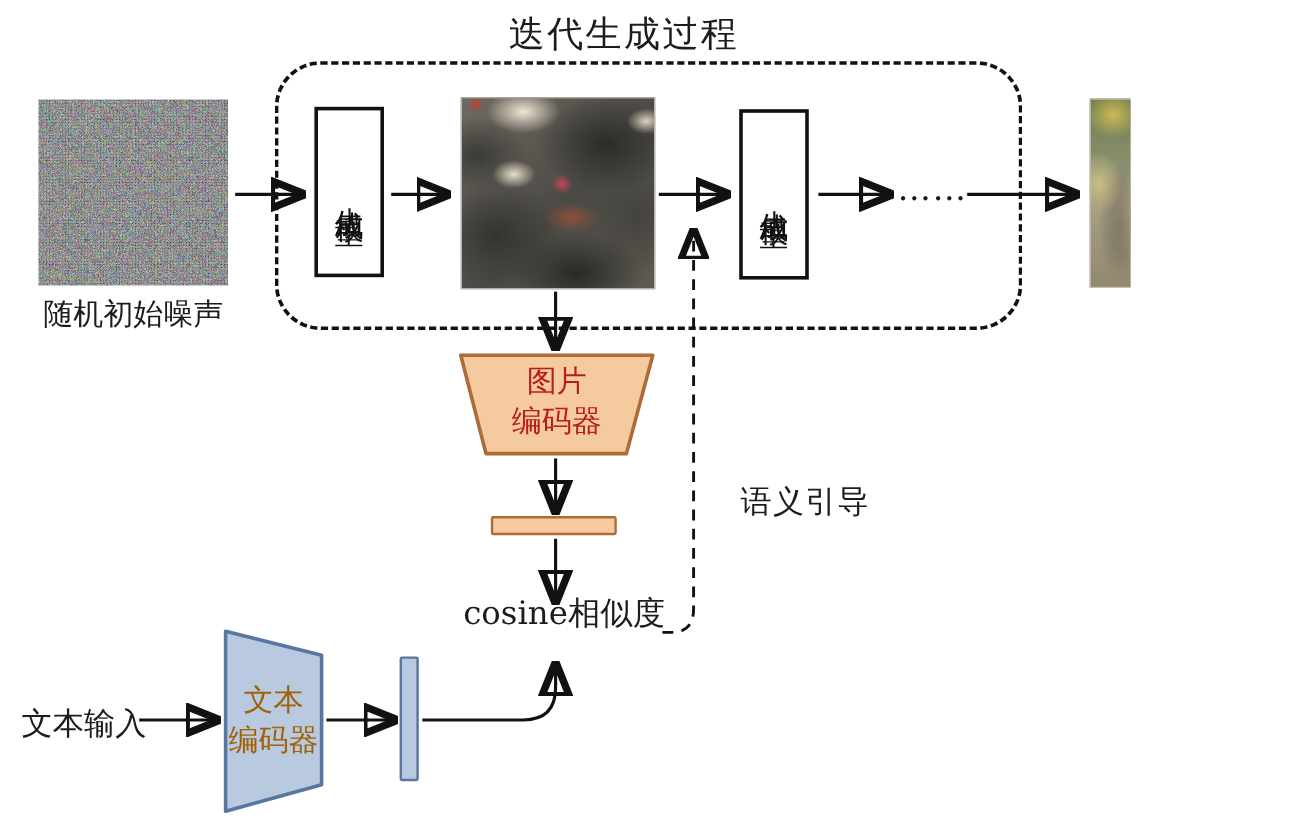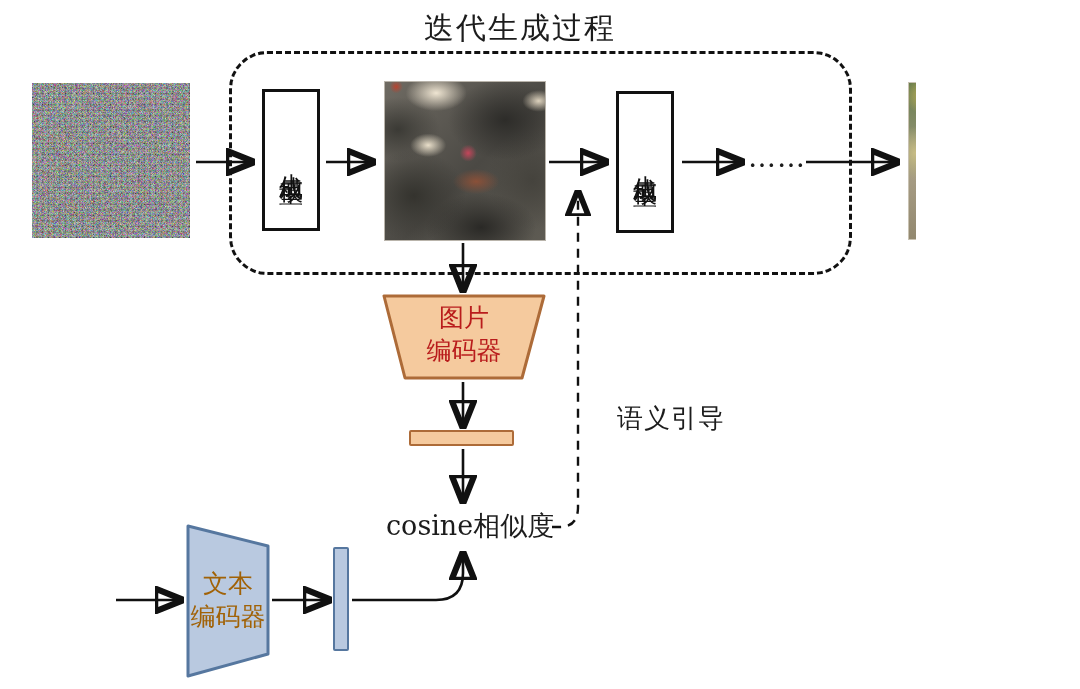--- a/index.html
+++ b/index.html
@@ -3,20 +3,21 @@
 <meta charset="utf-8">
 <style>
   html,body{margin:0;padding:0;background:#ffffff;}
   .canvas{
     position:relative;
     width:916px;height:689px;
     background:#ffffff;
     font-family:"DejaVu Serif","Liberation Serif",serif;
     color:#1a1a1a;
     overflow:hidden;
+    padding-left:26px;
   }
   .abs{position:absolute;}
   
   .connectors{position:absolute;left:0;top:0;width:1080px;height:689px;pointer-events:none;}
   .connectors path{fill:none;stroke:#111;stroke-width:2.6px;}
   .connectors path.dashedline{stroke-dasharray:9 7;stroke-width:2.4px;}
   
   .iter-box{
     left:229px;top:51px;width:617px;height:218px;
     border:3px dashed #111;border-radius:38px;
@@ -62,21 +63,21 @@
       radial-gradient(ellipse 20px 50px at 16% 66%, #6e6955 0%, rgba(110,105,85,0) 95%),
       linear-gradient(180deg,#687d4e 0%,#8a8f6d 34%,#a59b83 62%,#92886f 100%);
   }
   .temple{position:absolute;background:#a8402f;border-top:4px solid #6e3a28;box-shadow:0 2px 0 #d8cdb2;}
   .temple-1{left:68px;top:38px;width:22px;height:17px;}
   .temple-2{left:106px;top:112px;width:25px;height:18px;}
   
   .lbl{white-space:nowrap;color:#1c1c1c;}
   .noise-label{left:26px;top:245px;width:170px;text-align:center;font-size:25px;}
   .dots{left:748px;top:141px;font-size:28px;letter-spacing:1px;}
-  .cosine-label{left:386px;top:508px;font-size:27px;}
+  .cosine-label{left:386px;top:493px;font-size:27px;}
   .guidance-label{left:617px;top:401px;font-size:26px;letter-spacing:1px;}
   .text-input-label{left:18px;top:586px;font-size:26px;}
   
   .model-box{
     width:52px;height:136px;
     border:3px solid #111;background:#fff;
     display:flex;align-items:center;justify-content:center;
   }
   .model-box-1{left:262px;top:89px;}
   .model-box-2{left:616px;top:91px;}
@@ -133,20 +134,21 @@
 
   <div class="abs noise-img">
     <svg width="158" height="155">
       <filter id="nz" x="0" y="0" width="100%" height="100%">
         <feTurbulence type="turbulence" baseFrequency="0.82" numOctaves="2" seed="7" stitchTiles="stitch"></feTurbulence>
         <feColorMatrix type="matrix" values="0.9 0 0 0 0.06  0 0.9 0 0 0.06  0 0 0.9 0 0.06  0 0 0 0 1"></feColorMatrix>
       </filter>
       <rect width="158" height="155" filter="url(#nz)"></rect>
     </svg>
   </div>
+  <div class="abs noise-label lbl">随机初始噪声</div>
 
   <div class="abs model-box model-box-1">
     <span class="vtext">生成模型</span>
   </div>
 
   <div class="abs mid-img"></div>
 
   <div class="abs model-box model-box-2">
     <span class="vtext">生成模型</span>
   </div>
@@ -167,20 +169,21 @@
     <div>图片</div>
     <div>编码器</div>
   </div>
 
   <div class="abs emb-orange"></div>
 
   <div class="abs cosine-label lbl">cosine相似度</div>
 
   <div class="abs guidance-label lbl">语义引导</div>
 
+  <div class="abs text-input-label lbl">文本输入</div>
 
   <div class="abs txt-enc-wrap">
     <svg class="enc-svg" width="86" height="156" viewBox="0 0 86 156">
       <polygon points="3,3 83,23 83,131 3,153"></polygon>
     </svg>
   </div>
   <div class="abs txt-enc-label">
     <div>文本</div>
     <div>编码器</div>
   </div>

